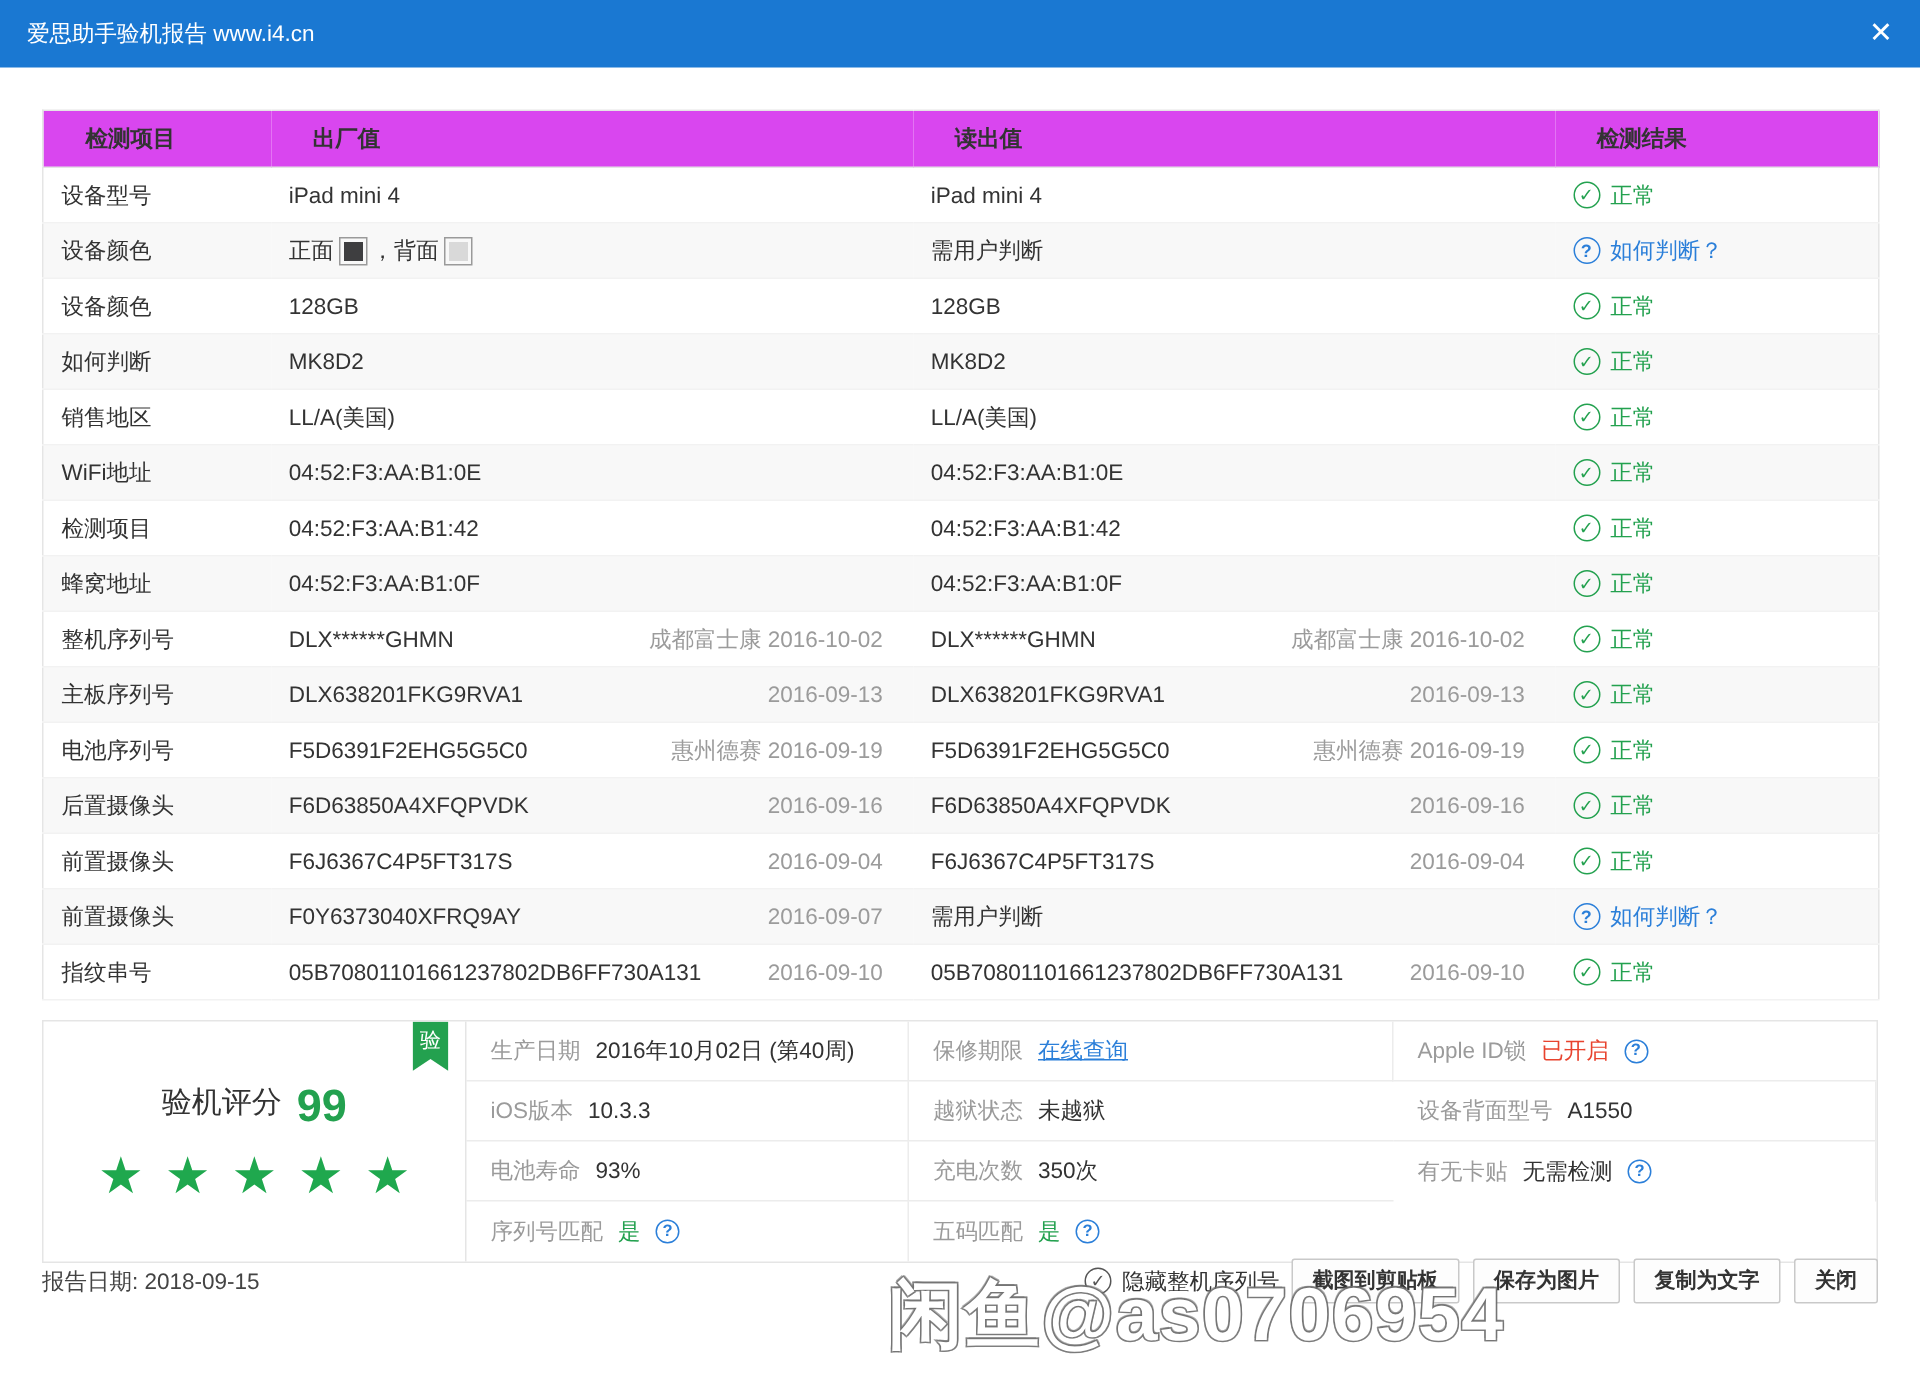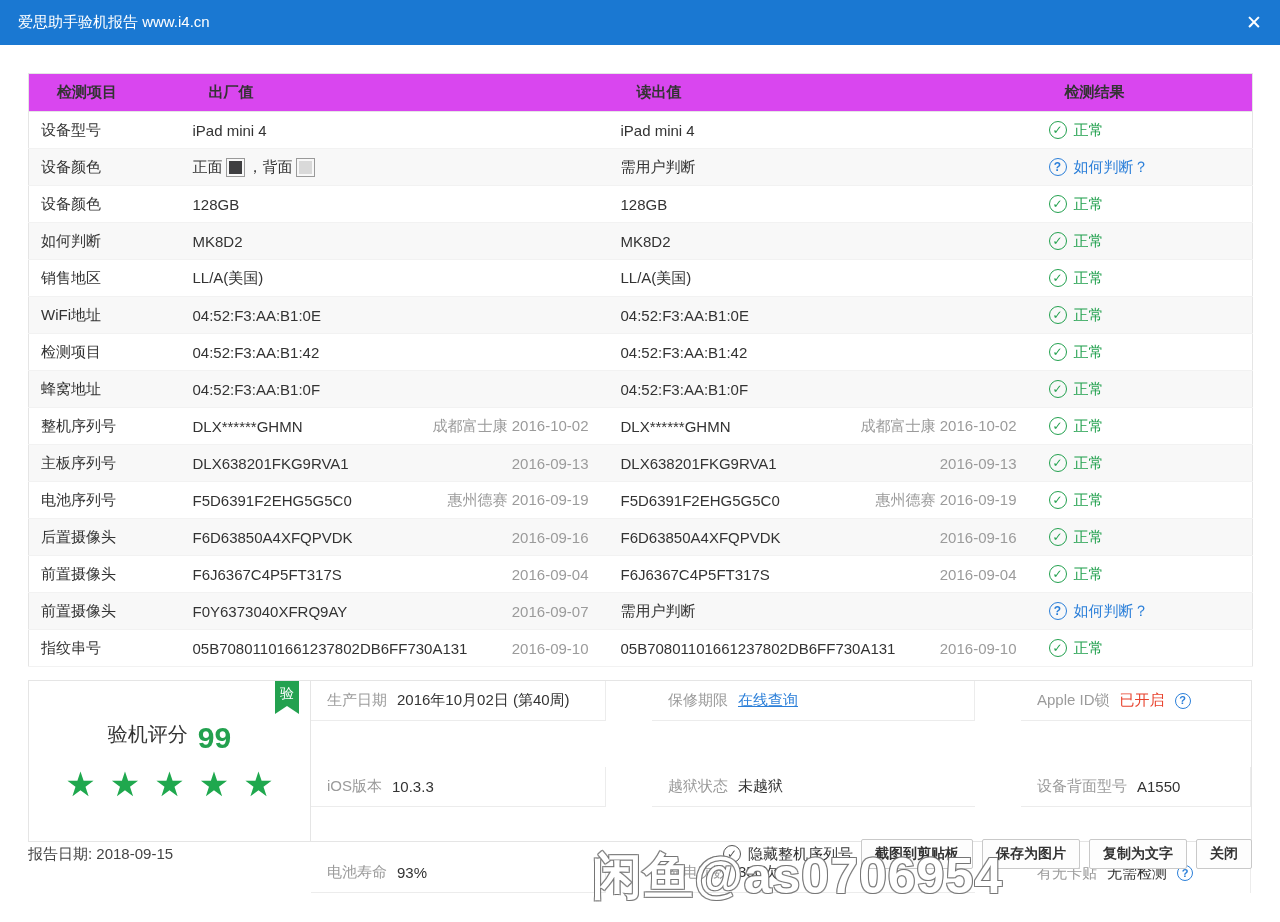--- a/index.html
+++ b/index.html
@@ -42,21 +42,21 @@
   .score-box { width:282px; border-right:1px solid #e5e5e5; position:relative;
     display:flex; flex-direction:column; align-items:center; justify-content:center; gap:12px; }
   .ribbon { position:absolute; top:0; right:11px; width:24px; height:33px;
     background:#23a14f; color:#fff; font-size:14px; text-align:center; padding-top:4px;
     clip-path:polygon(0 0,100% 0,100% 100%,50% 76%,0 100%); }
   .score-line { font-size:20px; color:#333; display:flex; align-items:flex-start; }
   .score-num { font-size:30px; font-weight:bold; color:#23a14f; margin-left:10px; }
   .stars { color:#1fa84e; font-size:34px; letter-spacing:14px; line-height:1;
     margin-left:14px; white-space:nowrap; }
   .summary-grid { flex:1; display:grid; grid-template-columns:295px 323px auto;
-    grid-auto-rows:40px;gap:46px; }
+    grid-auto-rows:40px; }
   .sum-cell { display:flex; align-items:center; gap:10px; padding-left:16px;
     font-size:15px; border-right:1px solid #ececec; border-bottom:1px solid #ececec;
     white-space:nowrap; }
   .sum-cell.last-col { border-right:none; }
   .sum-cell.last-row { border-bottom:none; }
   .sum-label { color:#9b9b9b; }
   .sum-value { color:#333; }
   .sum-value.link { color:#2b7fd9; text-decoration:underline; cursor:pointer; }
   .sum-value.danger { color:#e8432e; }
   .sum-value.ok { color:#23a14f; }

